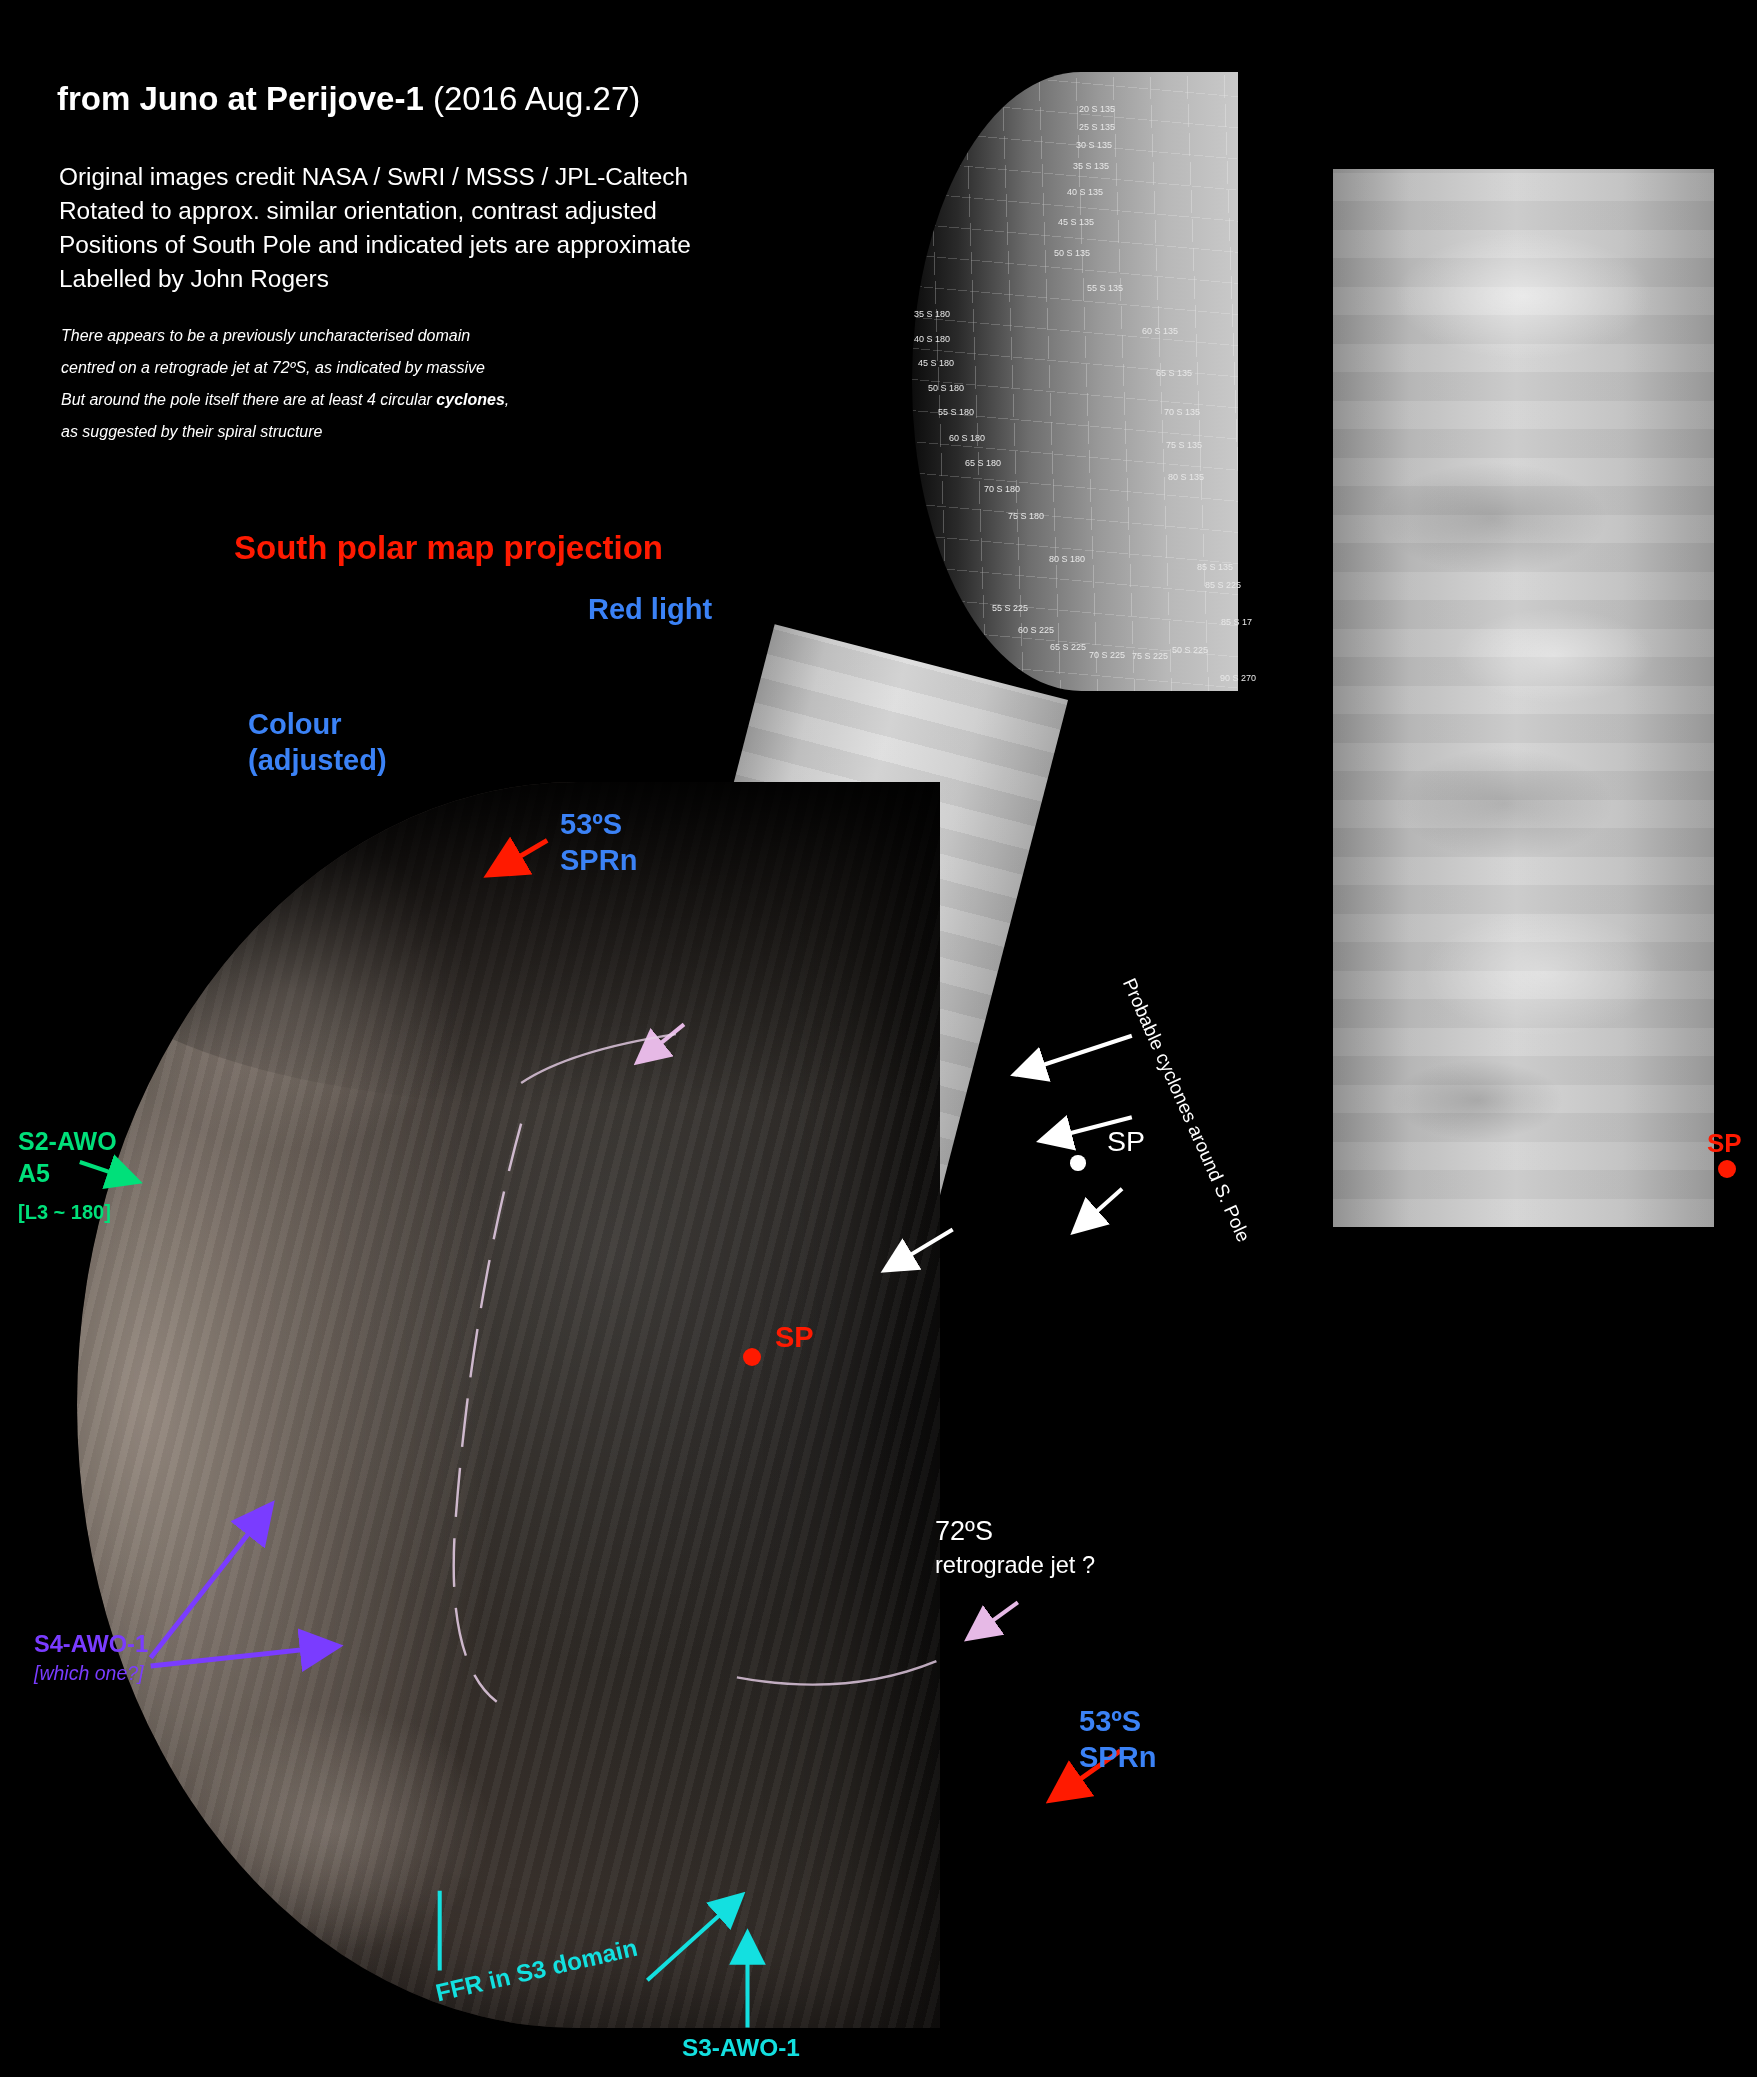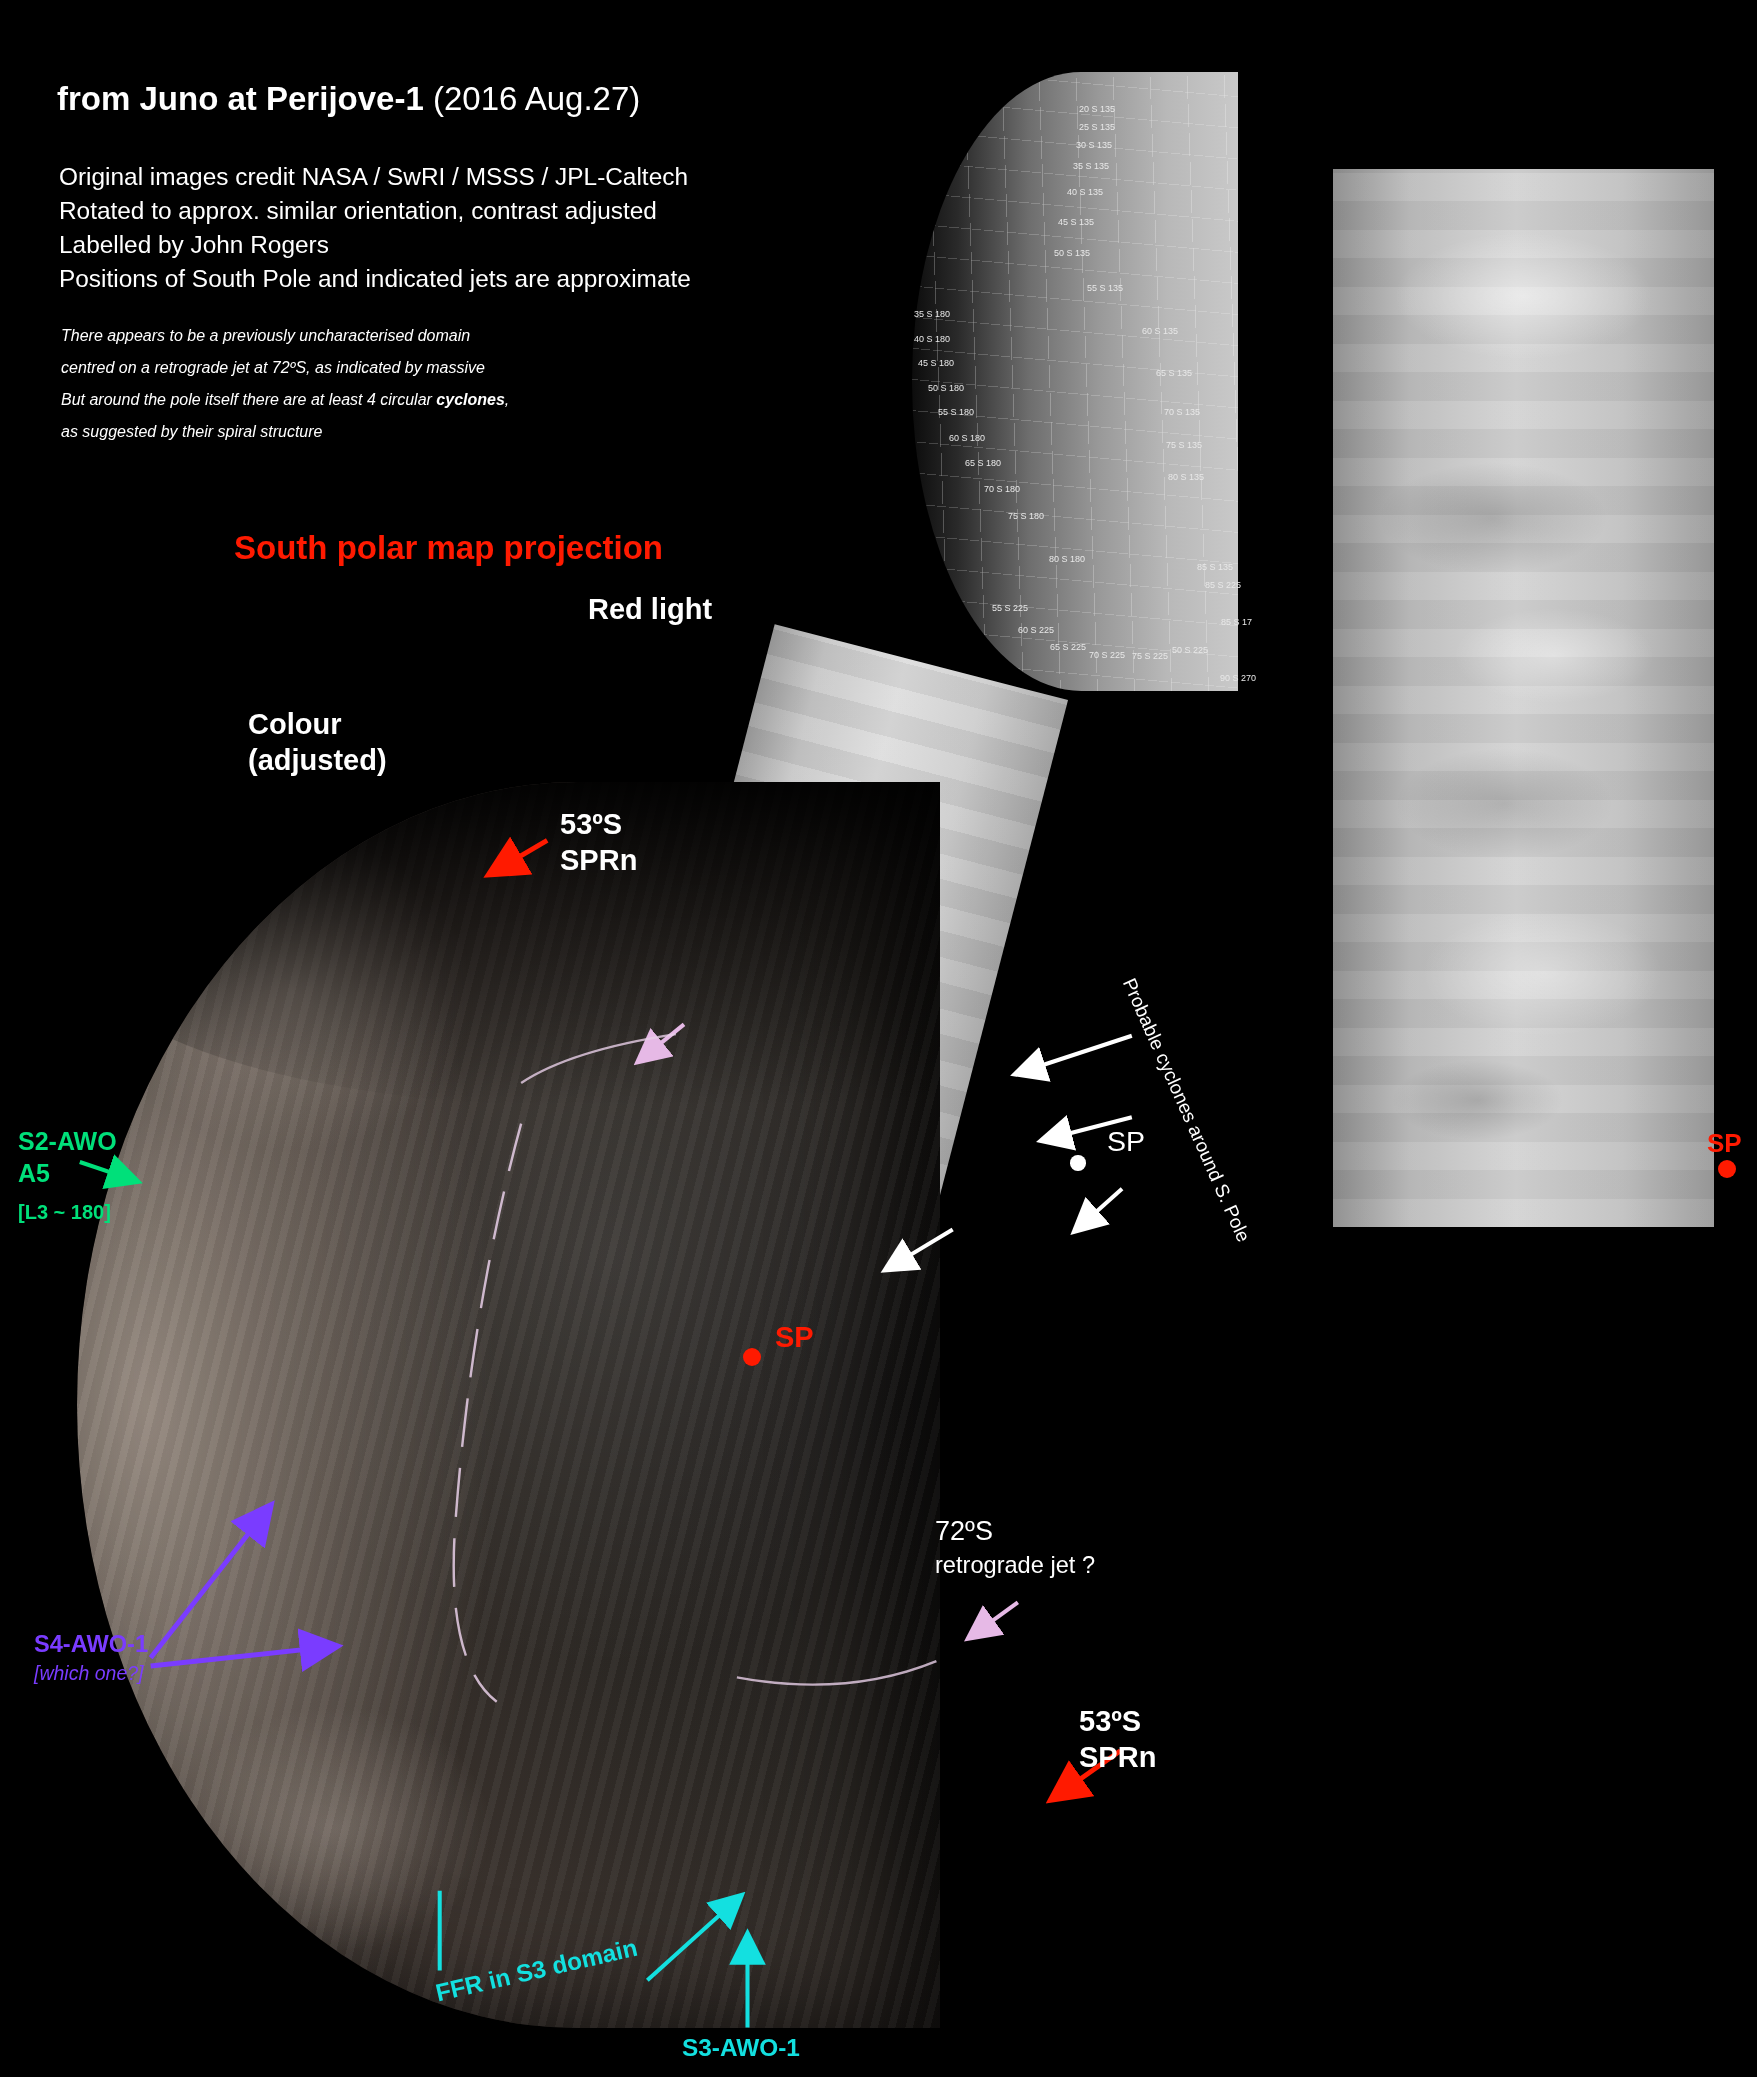--- a/index.html
+++ b/index.html
@@ -69,21 +69,21 @@
   .white { color: #ffffff; }
 
   .big-red-heading {
     font-size: 33px;
     font-weight: bold;
     color: #ff1a00;
   }
   .med-red {
     font-size: 29px;
     font-weight: bold;
-    color: #ffffff;
+    color: #3b82f6;
     line-height: 36px;
   }
 
   
   .pane {
     position: absolute;
     overflow: hidden;
   }
 
   
@@ -221,22 +221,22 @@
 <div id="page">
 
   <div class="subtitle">
     <span>from Juno at Perijove-1</span>
     <span class="light">(2016 Aug.27)</span>
   </div>
 
   <div class="credits">
     <div>Original images credit NASA / SwRI / MSSS / JPL-Caltech</div>
     <div>Rotated to approx. similar orientation, contrast adjusted</div>
+    <div>Positions of South Pole  and indicated jets are approximate</div>
     <div>Labelled by John Rogers</div>
-    <div>Positions of South Pole  and indicated jets are approximate</div>
   </div>
 
   <div class="note">
     <div>There appears to be a previously uncharacterised domain</div>
     <div>centred on a retrograde jet at 72ºS, as indicated by massive</div>
     <div>
       <span>But around the pole itself there are at least 4 circular </span><b>cyclones</b><span>,</span>
     </div>
     <div>as suggested by their spiral structure</div>
   </div>

